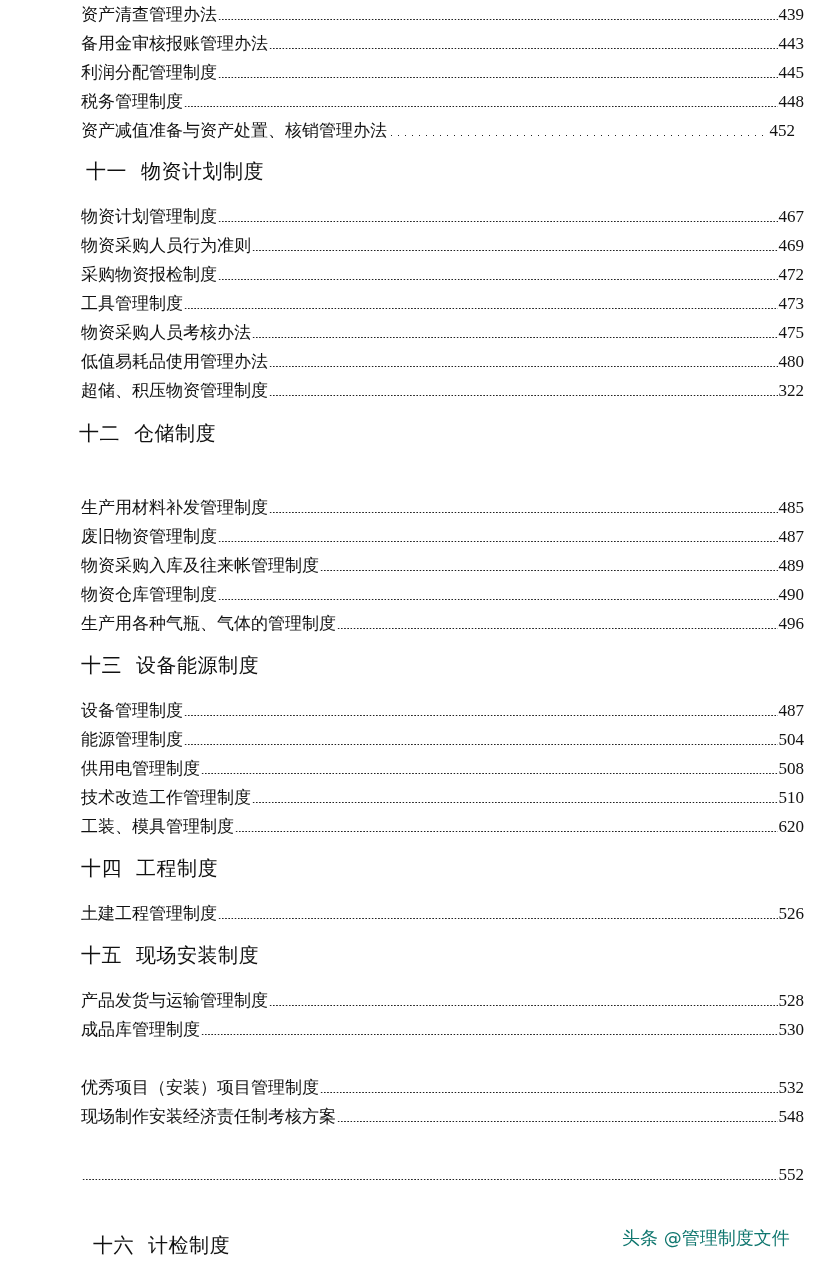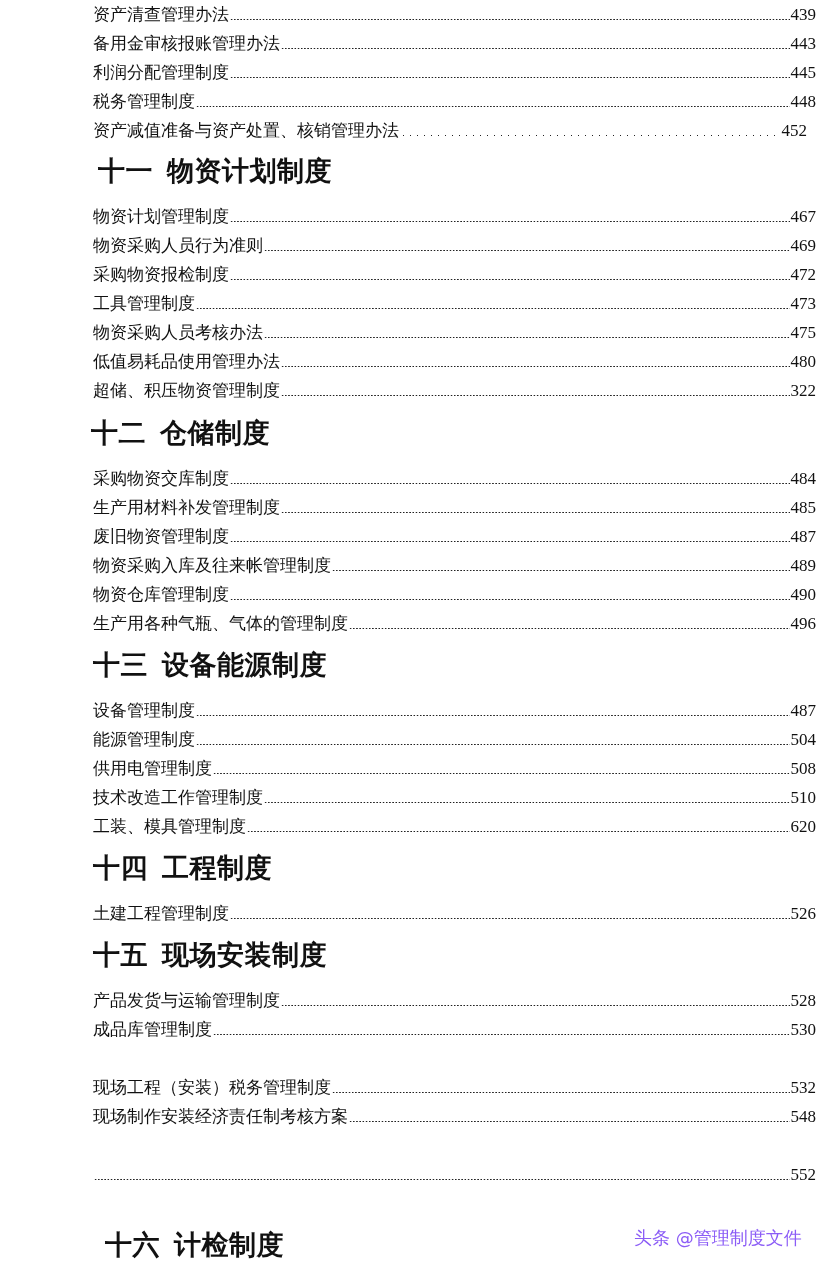--- a/index.html
+++ b/index.html
@@ -1,31 +1,31 @@
 <!DOCTYPE html>
 <html><head>
   <meta charset="utf-8">
   <style>
     html, body { margin: 0; padding: 0; background: #ffffff; }
     body { width: 840px; height: 1270px; position: relative; overflow: hidden;
            font-family: "Liberation Serif", "DejaVu Serif", serif; color: #111111; }
-    .page { position: absolute; left: 12px; top: 0; width: 708px; height: 1270px; padding-left: 8px; }
+    .page { position: absolute; left: 0; top: 0; width: 708px; height: 1270px; padding-left: 8px; }
     .entry { position: absolute; left: 81px; width: 723px; height: 24px;
              display: flex; align-items: flex-end; font-size: 17px; line-height: 22px; }
     .entry .title { white-space: nowrap; flex: 0 0 auto; }
     .entry .leader { flex: 1 1 auto; overflow: hidden; white-space: nowrap;
                      margin: 0 1px 5px 1px; height: 3px;
                      background-image: radial-gradient(circle, #222 0.7px, transparent 0.9px);
                      background-size: 3.2px 3px; background-repeat: repeat-x; background-position: 0 0; }
     .entry .page-num { flex: 0 0 auto; white-space: nowrap; }
-    .heading { position: absolute; font-size: 27px; line-height: 34px; font-weight: bold;
+    .heading { position: absolute; font-size: 20px; line-height: 34px; font-weight: normal;
                white-space: nowrap; letter-spacing: 0.5px; text-align: right; }
     .heading .num { margin-right: 14px; }
     .watermark { position: absolute; left: 622px; top: 1226px; font-family: "DejaVu Sans", sans-serif;
-                 font-size: 18px; color: #8b5cf6; white-space: nowrap; }
+                 font-size: 18px; color: #0f766e; white-space: nowrap; }
   </style>
 </head>
 <body>
 
 <div class="page">
 
   <div class="entry" style="top:2px">
       <span class="title">资产清查管理办法</span>
       <span class="leader"></span>
       <span class="page-num">439</span>
@@ -82,25 +82,20 @@
       <span class="leader"></span>
       <span class="page-num">480</span>
     </div>
   <div class="entry" style="top:378px">
       <span class="title">超储、积压物资管理制度</span>
       <span class="leader"></span>
       <span class="page-num">322</span>
     </div>
 
   <div class="heading" style="left:79px; top:416px"><span class="num">十二</span><span>仓储制度</span></div>
-  <div class="entry" style="top:466px">
-      <span class="title">采购物资交库制度</span>
-      <span class="leader"></span>
-      <span class="page-num">484</span>
-    </div>
   <div class="entry" style="top:495px">
       <span class="title">生产用材料补发管理制度</span>
       <span class="leader"></span>
       <span class="page-num">485</span>
     </div>
   <div class="entry" style="top:524px">
       <span class="title">废旧物资管理制度</span>
       <span class="leader"></span>
       <span class="page-num">487</span>
     </div>
@@ -159,21 +154,21 @@
       <span class="title">产品发货与运输管理制度</span>
       <span class="leader"></span>
       <span class="page-num">528</span>
     </div>
   <div class="entry" style="top:1017px">
       <span class="title">成品库管理制度</span>
       <span class="leader"></span>
       <span class="page-num">530</span>
     </div>
   <div class="entry" style="top:1075px">
-      <span class="title">现场工程（安装）税务管理制度</span>
+      <span class="title">优秀项目（安装）项目管理制度</span>
       <span class="leader"></span>
       <span class="page-num">532</span>
     </div>
   <div class="entry" style="top:1104px">
       <span class="title">现场制作安装经济责任制考核方案</span>
       <span class="leader"></span>
       <span class="page-num">548</span>
     </div>
   <div class="entry" style="top:1162px">
       <span class="leader"></span>

